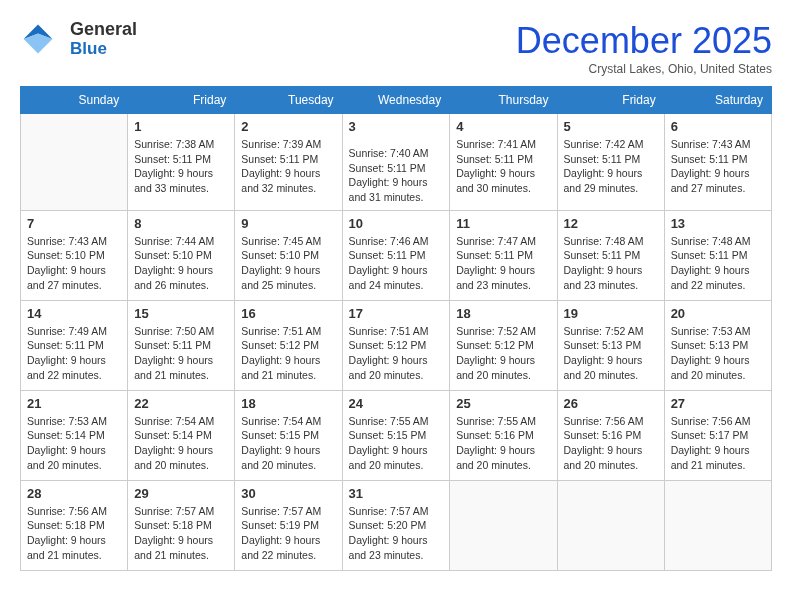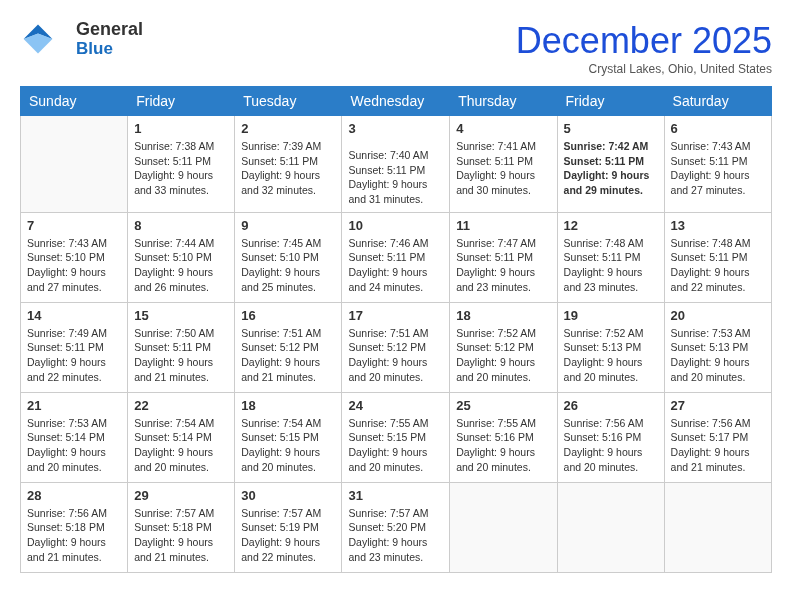--- a/index.html
+++ b/index.html
@@ -12,21 +12,21 @@
     }
     .header {
       display: flex;
       justify-content: space-between;
       align-items: flex-start;
       margin-bottom: 10px;
     }
     .logo {
       display: flex;
       align-items: center;
-      gap: 20px;
+      gap: 14px;
     }
     .logo-text {
       display: flex;
       flex-direction: column;
       line-height: 1.1;
     }
     .logo-general {
       font-size: 18px;
       font-weight: bold;
       color: #333;
@@ -53,23 +53,23 @@
       color: #555;
     }
     .calendar {
       width: 100%;
       border-collapse: collapse;
       border: 1px solid #ccc;
     }
     .calendar th {
       background-color: #2b7dc8;
       color: #fff;
-      text-align: left;
+      text-align: right;
       padding: 6px 8px;
-      font-size: 14px;
+      font-size: 12px;
       font-weight: normal;
       border: 1px solid #2b7dc8;
     }
     .calendar td {
       vertical-align: top;
       padding: 5px 6px;
       border: 1px solid #ccc;
       width: 108px;
       min-height: 80px;
       font-size: 11px;
@@ -151,21 +151,21 @@
         </td>
         <td>
           <div class="day-num">4</div>
           <div class="day-info" style="white-space: pre-line;">Sunrise: 7:41 AM
 Sunset: 5:11 PM
 Daylight: 9 hours
 and 30 minutes.</div>
         </td>
         <td>
           <div class="day-num">5</div>
-          <div class="day-info" style="white-space: pre-line; font-weight: bold;">Sunrise: 7:42 AM
+          <div class="day-info" style="white-space: pre-line;">Sunrise: 7:42 AM
 Sunset: 5:11 PM
 Daylight: 9 hours
 and 29 minutes.</div>
         </td>
         <td>
           <div class="day-num">6</div>
           <div class="day-info" style="white-space: pre-line;">Sunrise: 7:43 AM
 Sunset: 5:11 PM
 Daylight: 9 hours
 and 27 minutes.</div>

